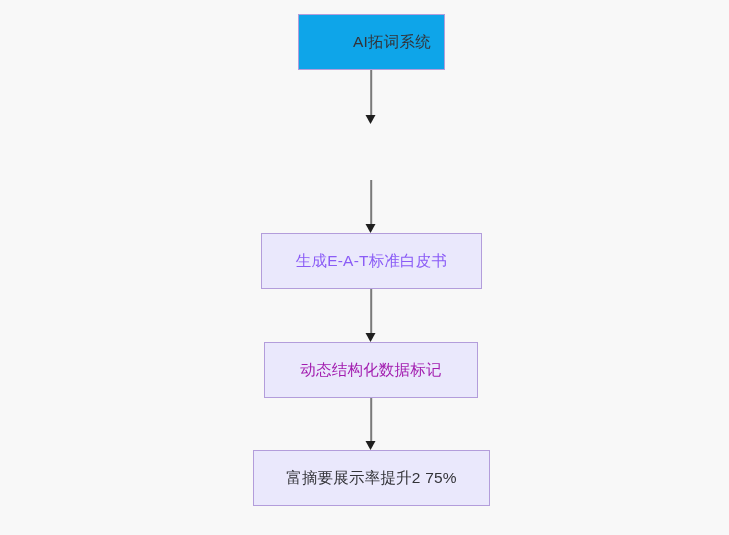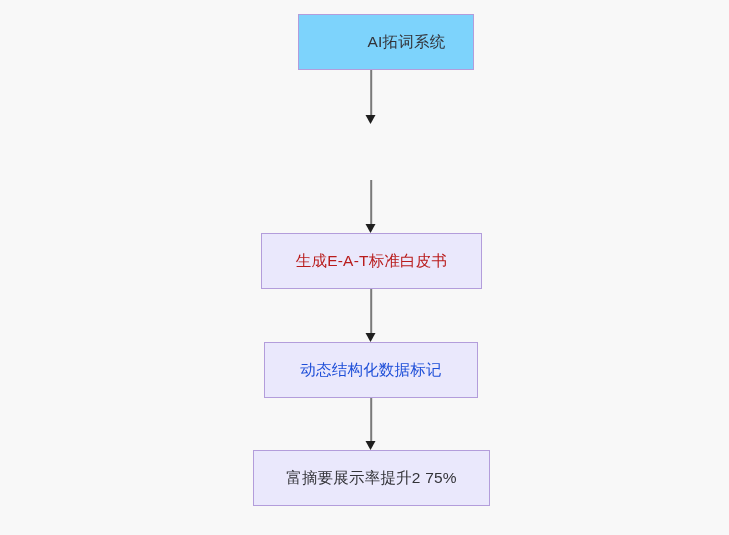--- a/index.html
+++ b/index.html
@@ -73,26 +73,26 @@
   </div>
   <div class="edge" style="left: 371px; top: 289px; height: 53px;">
     <div class="edge-line" style="height: 45px; background: rgb(122, 122, 122);"></div>
     <div class="edge-head" style="top: 44px; border-top-color: rgb(31, 31, 31);"></div>
   </div>
   <div class="edge" style="left: 371px; top: 398px; height: 52px;">
     <div class="edge-line" style="height: 44px; background: rgb(122, 122, 122);"></div>
     <div class="edge-head" style="top: 43px; border-top-color: rgb(31, 31, 31);"></div>
   </div>
 
-  <div class="node" style="left: 298px; top: 14px; width: 176px; height: 56px; background: #7dd3fc; border-color: rgb(179, 157, 219); color: rgb(51, 51, 56); padding-left: 41px;">
+  <div class="node" style="left: 298px; top: 14px; width: 147px; height: 56px; background: #0ea5e9; border-color: rgb(179, 157, 219); color: rgb(51, 51, 56); padding-left: 41px;">
     <span class="node-label">AI拓词系统</span>
   </div>
-  <div class="node" style="left: 261px; top: 233px; width: 221px; height: 56px; background: rgb(234, 232, 252); border-color: rgb(179, 157, 219); color: #b91c1c;">
+  <div class="node" style="left: 261px; top: 233px; width: 221px; height: 56px; background: rgb(234, 232, 252); border-color: rgb(179, 157, 219); color: #8b5cf6;">
     <span class="node-label">生成E-A-T标准白皮书</span>
   </div>
-  <div class="node" style="left: 264px; top: 342px; width: 214px; height: 56px; background: rgb(234, 232, 252); border-color: rgb(179, 157, 219); color: #1d4ed8;">
+  <div class="node" style="left: 264px; top: 342px; width: 214px; height: 56px; background: rgb(234, 232, 252); border-color: rgb(179, 157, 219); color: #a21caf;">
     <span class="node-label">动态结构化数据标记</span>
   </div>
   <div class="node" style="left: 253px; top: 450px; width: 237px; height: 56px; background: rgb(234, 232, 252); border-color: rgb(179, 157, 219); color: rgb(51, 51, 56);">
     <span class="node-label">富摘要展示率提升2 75%</span>
   </div>
 
 </div>
 
 </body></html>

